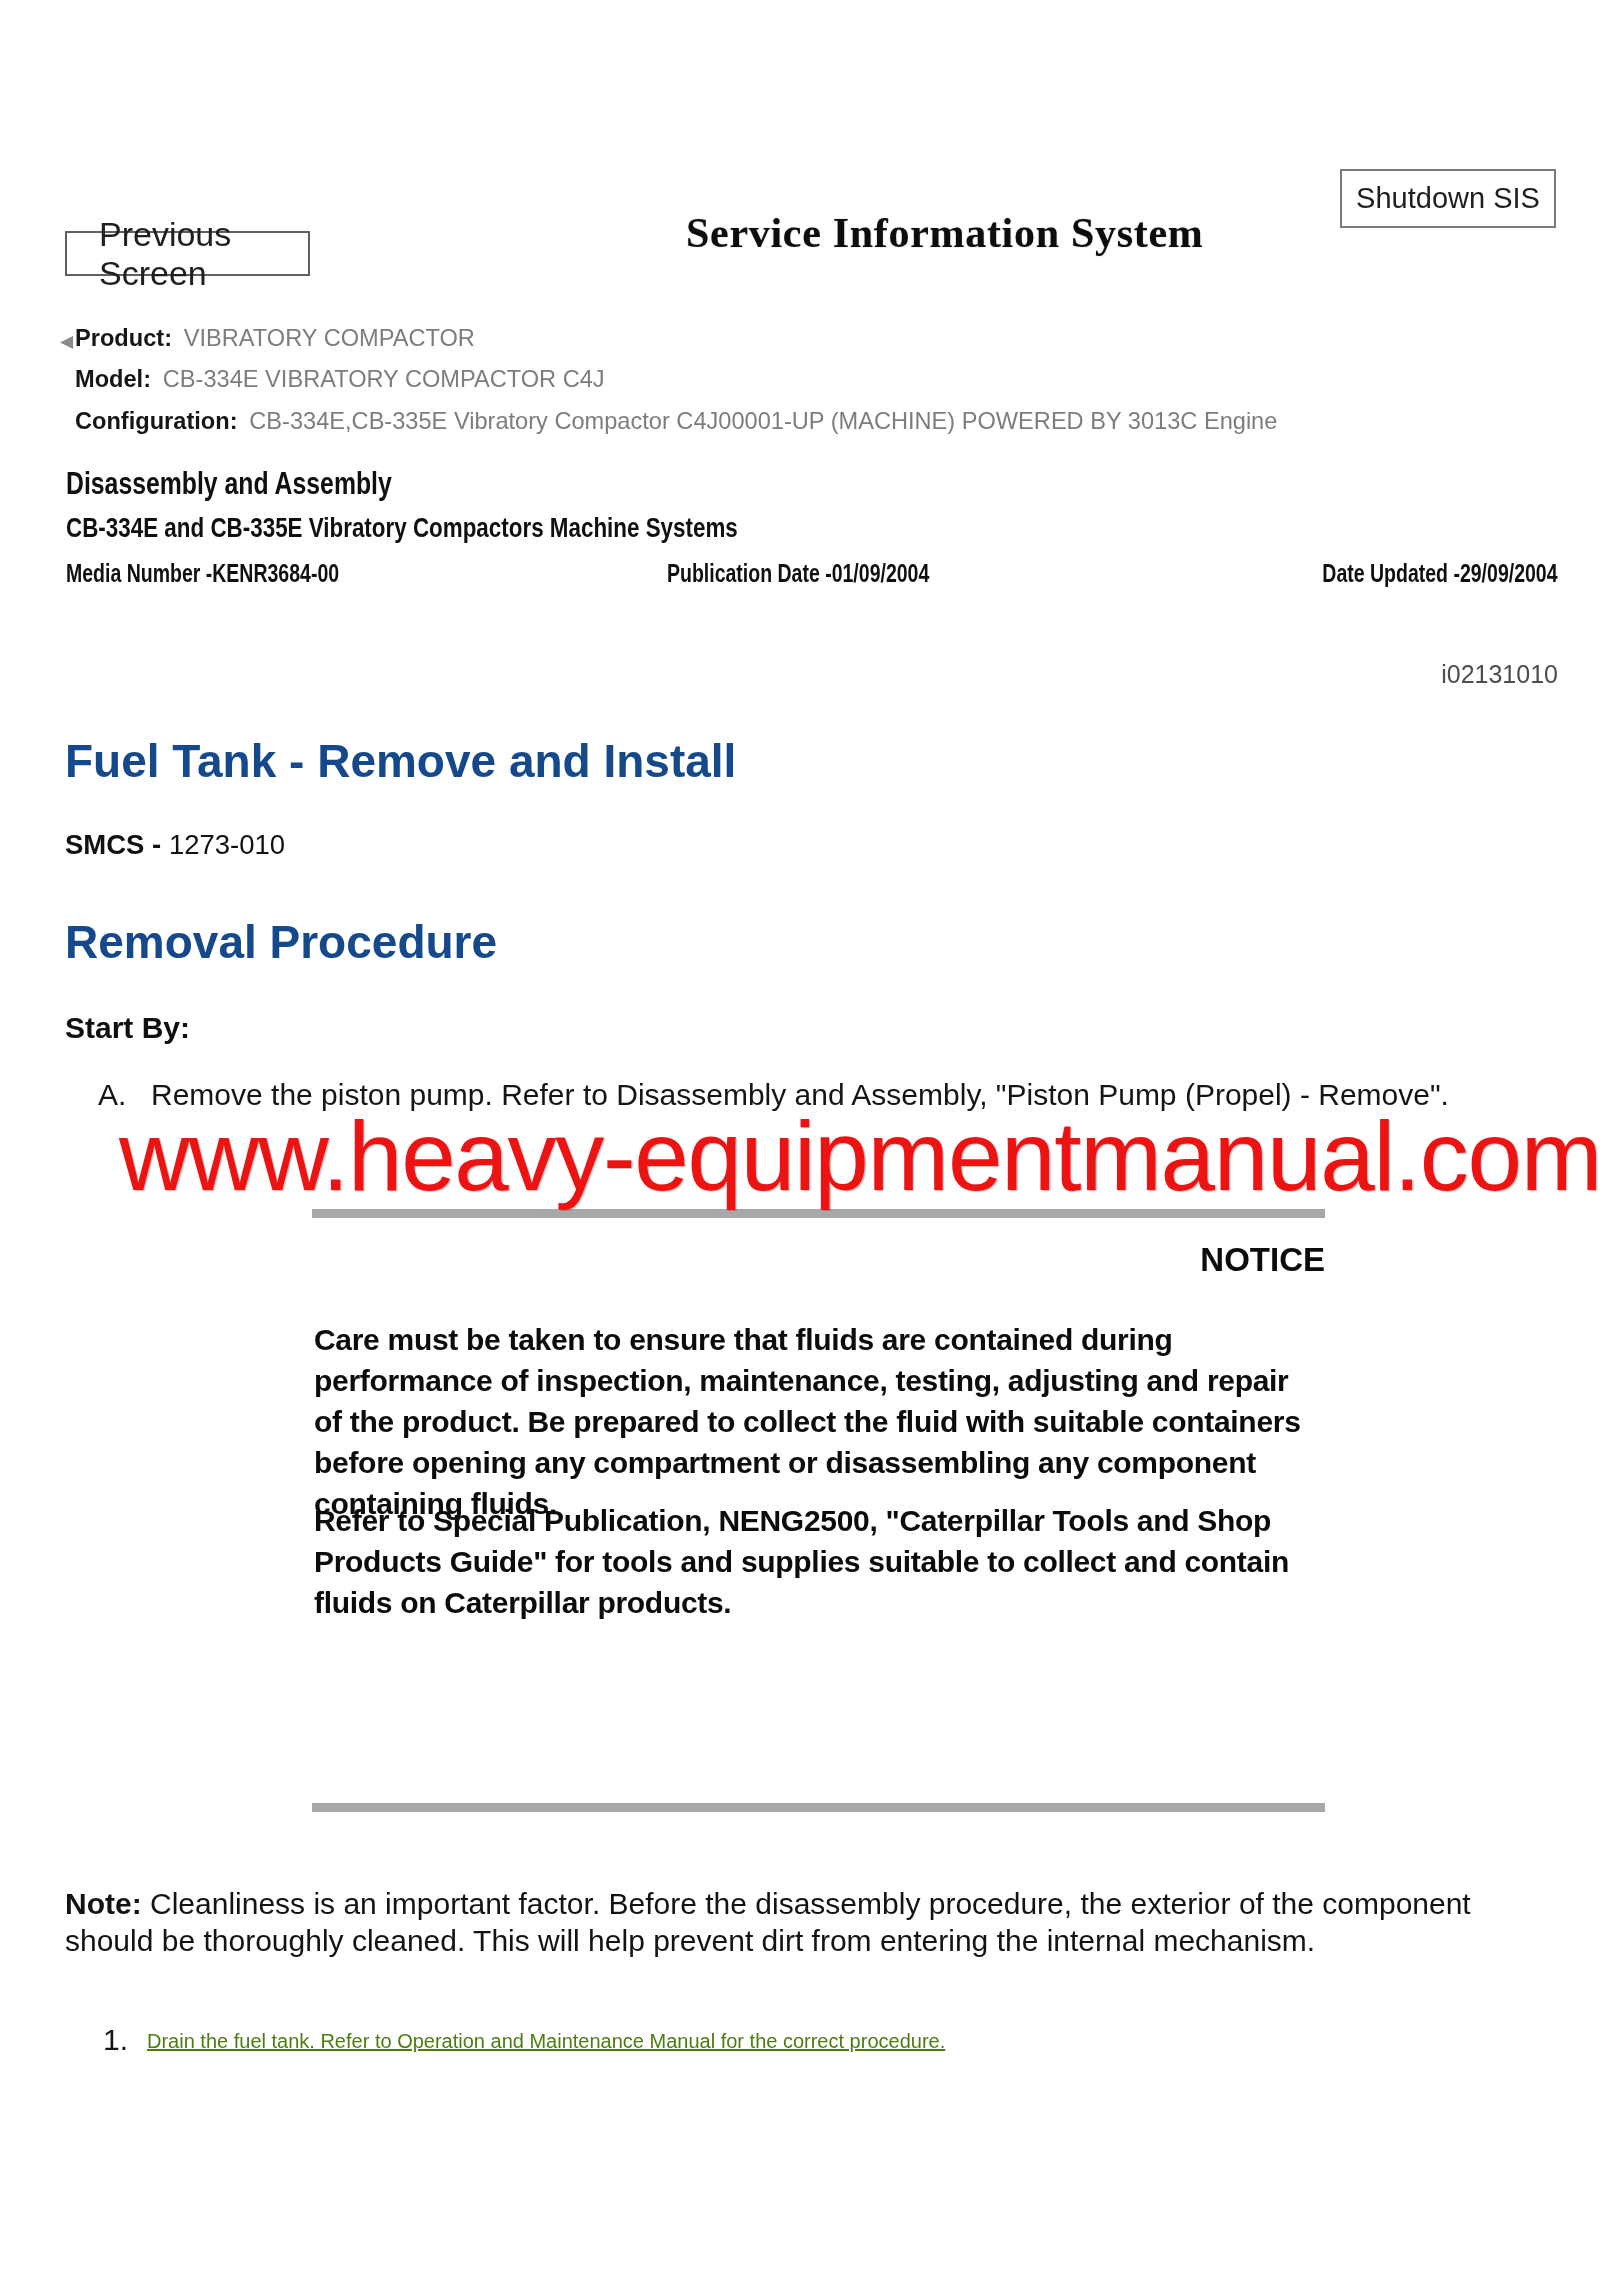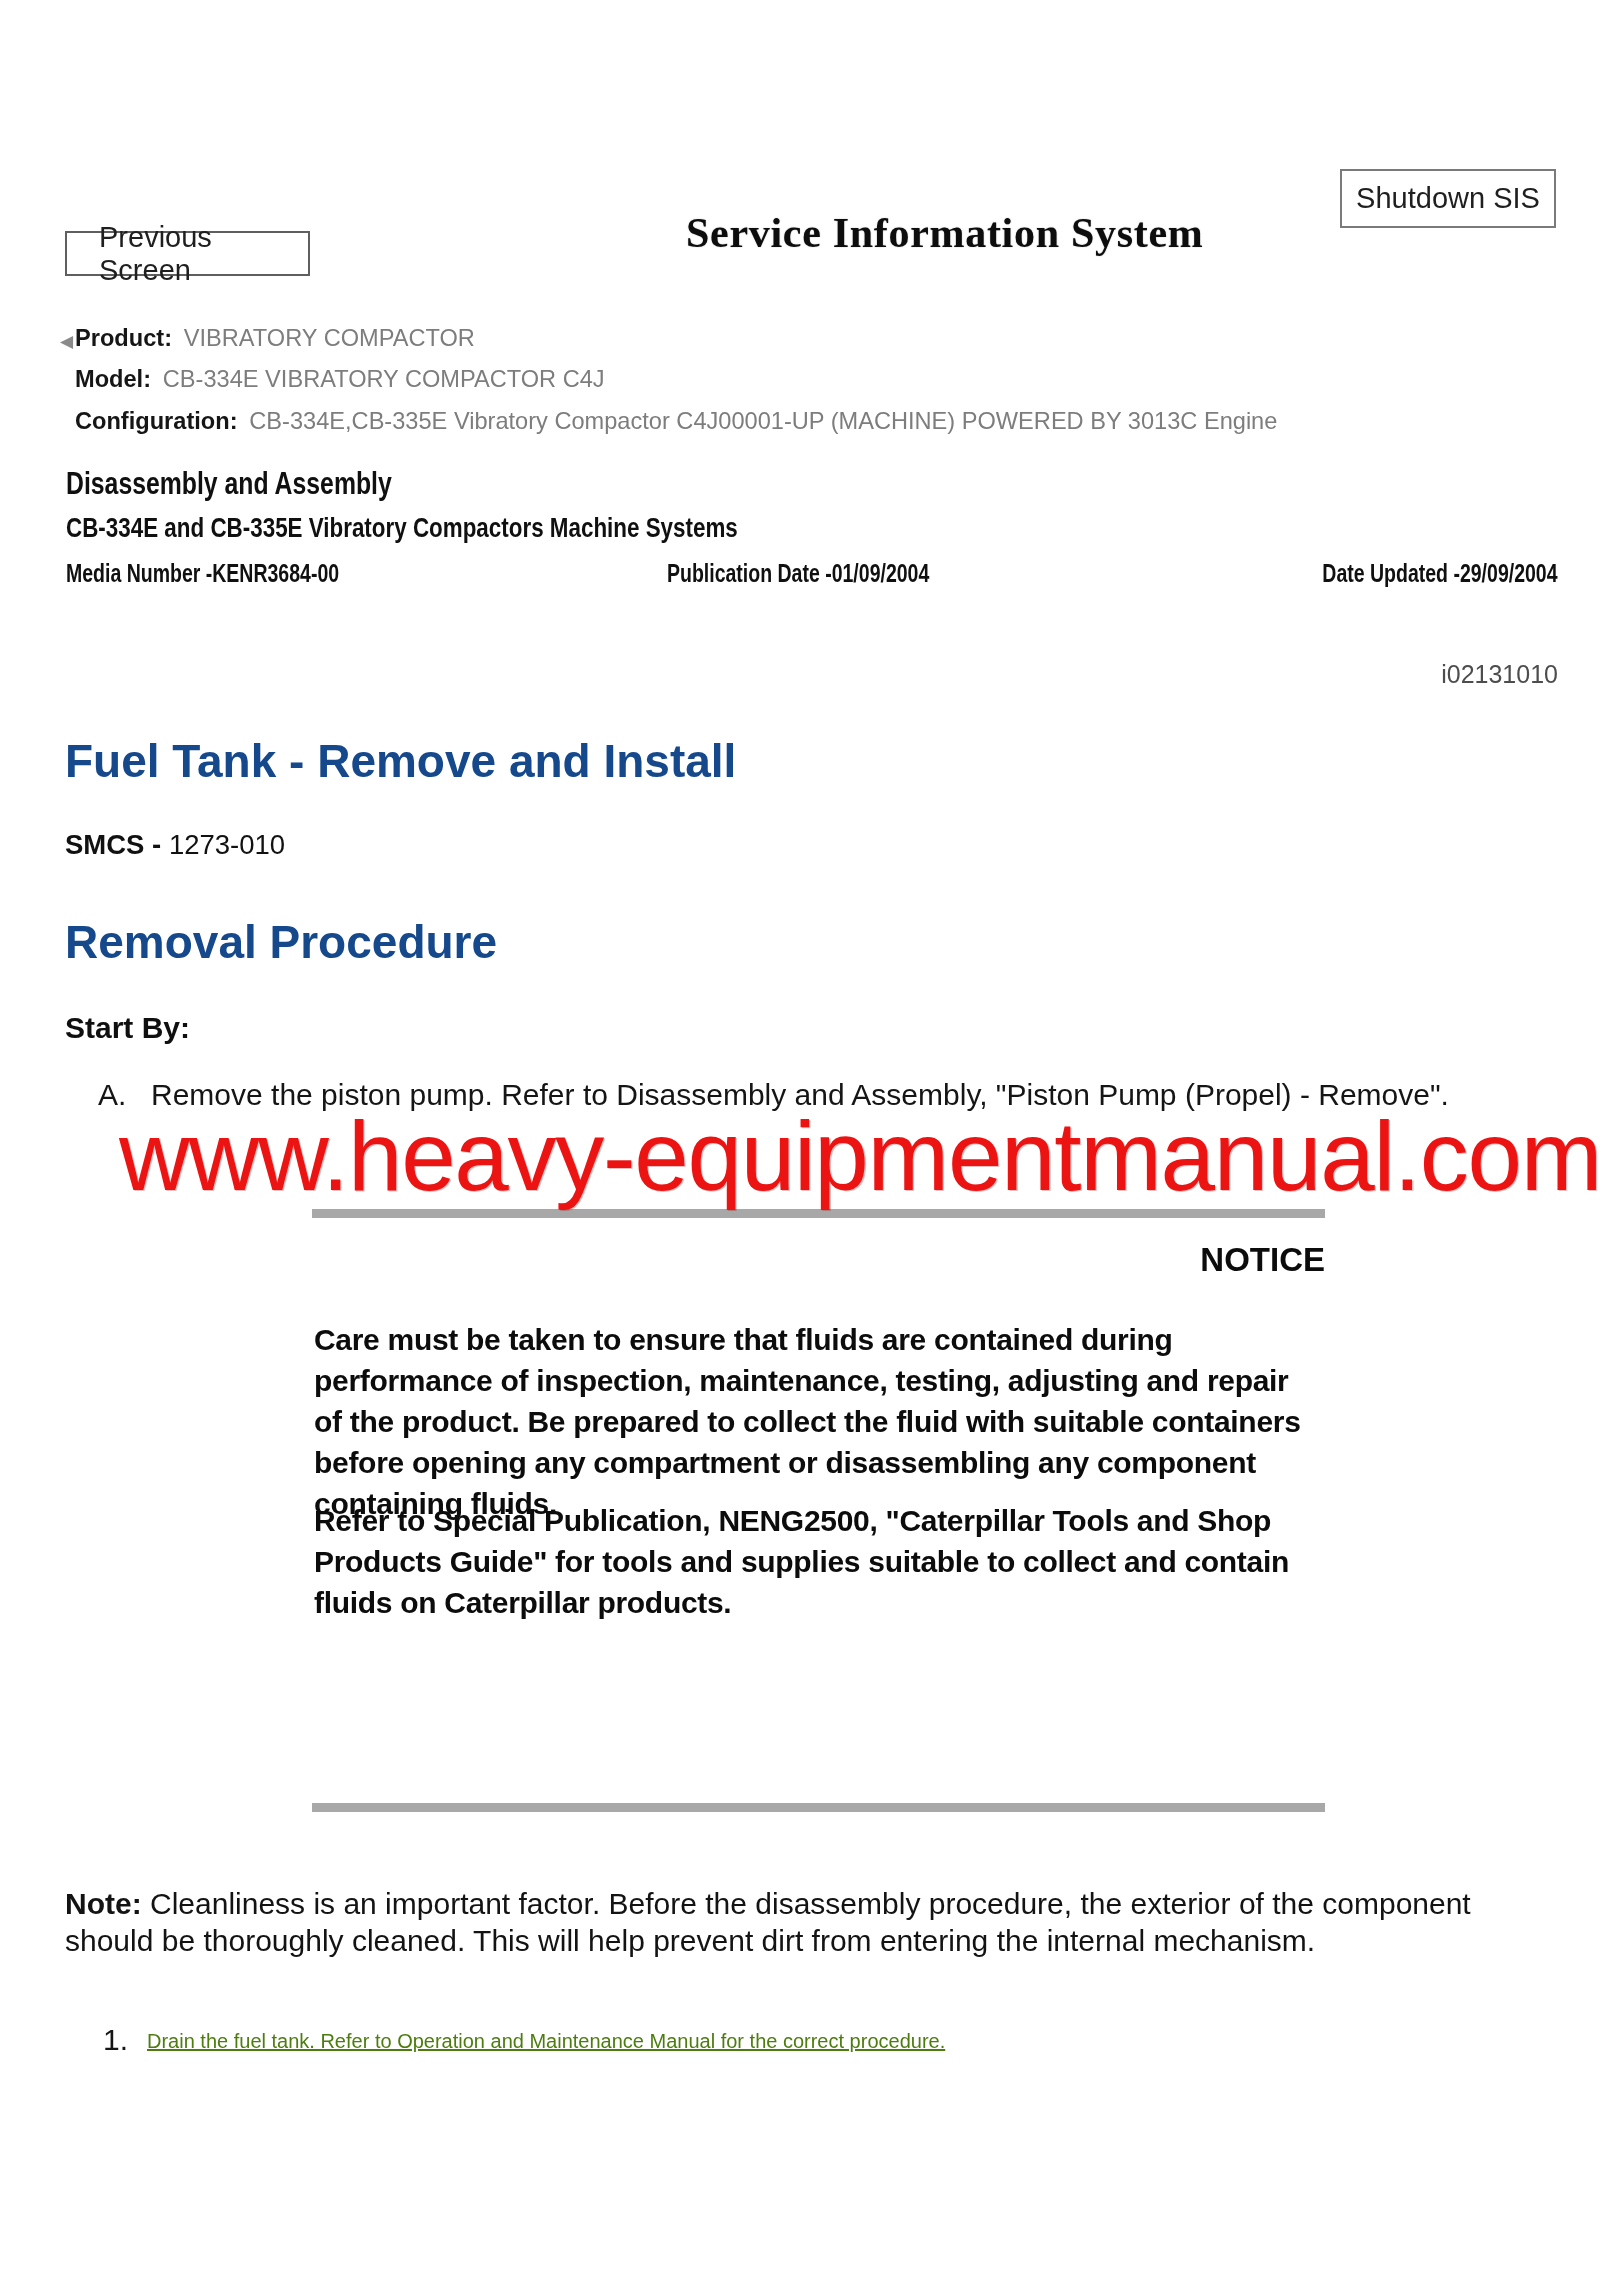--- a/index.html
+++ b/index.html
@@ -33,21 +33,21 @@
     transform: scaleX(0.85); transform-origin: left center;
     white-space: nowrap;
   }
   .cat-box {
     position: absolute; right: 0; top: 0; width: 65px; height: 63px;
     background: #141414;
   }
   .prev-btn {
     left: 65px; top: 231px; width: 245px; height: 45px;
     border: 2px solid #5f5f5f; background: #fff;
-    font-size: 29px; color: #1f1f1f;
+    font-size: 34px; color: #1f1f1f;
     display: flex; align-items: center; justify-content: center;
     cursor: pointer;
     padding-left: 32px;
   }
   .service-title {
     left: 686px; top: 209px;
     font-family: "Liberation Serif", "DejaVu Serif", serif;
     font-weight: bold; font-size: 42px; color: #0d0d0d;
     letter-spacing: 0.7px; white-space: nowrap;
     text-shadow: 0 0 1.3px rgba(0,0,0,.35);

